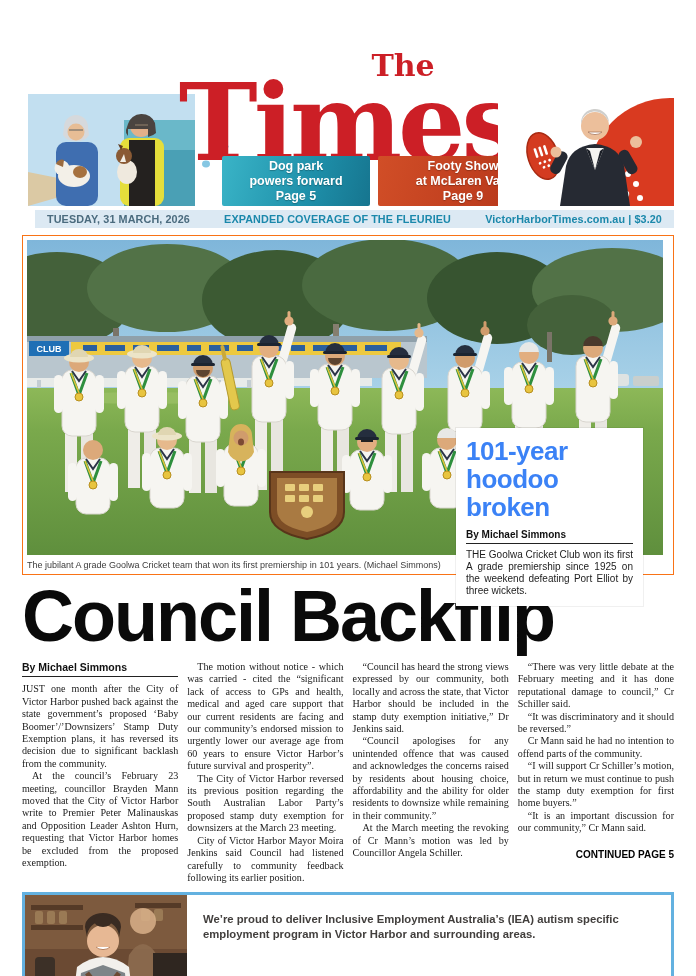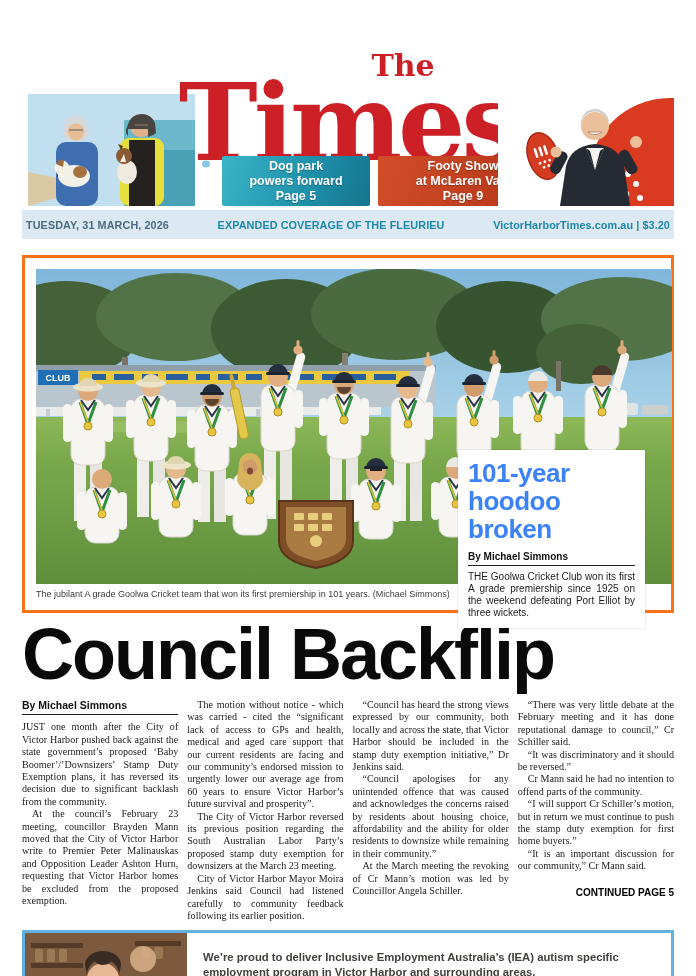--- a/index.html
+++ b/index.html
@@ -20,31 +20,31 @@
     border-radius:2px; text-shadow:0 1px 1px rgba(0,0,0,.25);margin-left:27px;
   }
   .teaser-left  { left:173px; width:148px; background:linear-gradient(105deg,#3ab4c7 0%, #1e8fa9 60%, #16758f 100%); }
   .teaser-right { left:329px; width:170px; background:linear-gradient(105deg,#d14e27 0%, #bd3а1c 55%, #b23318 100%); background:linear-gradient(105deg,#d14e27 0%, #b23318 100%); }
   .mast-photo-left  { position:absolute; left:6px;  bottom:0; width:167px; height:112px; }
   .mast-photo-right { position:absolute; right:0;  bottom:0; width:176px; height:112px; }
   .paws { position:absolute; left:176px; bottom:34px; width:34px; height:30px; }
 
   
   .datebar {
-    margin-top:4px; height:29px; background:#dce9f3;
+    margin-top:4px; height:18px; background:#dce9f3;
     display:flex; align-items:center; justify-content:space-between;
-    padding:0 4px; font-weight:bold; font-size:10.8px; letter-spacing:.1px;
+    padding:0 12px; font-weight:bold; font-size:10.8px; letter-spacing:.1px;margin-left:13px;
   }
   .d-left   { color:#4b6b7e; }
   .d-center { color:#1b88ab; }
   .d-right  { color:#1b88ab; }
 
   
   .photo-frame {
-    margin-top:16px; border:3px solid #f97316; padding:11px; position:relative; background:#fff;
+    margin-top:7px; border:1px solid #f97316; padding:4px; position:relative; background:#fff;
   }
   .photo-frame svg.lead { display:block; width:636px; height:315px; }
   .lead-caption { margin-top:5px; font-size:9px; color:#3c3c3c; }
   .overlay {
     position:absolute; left:433px; top:192px; width:187px;
     background:#fff; padding:9px 10px 9px; box-shadow:0 0 0 1px rgba(0,0,0,.06);
   }
   .overlay h2 { font-size:26px; line-height:28px; letter-spacing:-.5px; color:#3b82f6; font-weight:bold; }
   .overlay .byline {
     margin-top:8px; padding-bottom:3px; border-bottom:1.5px solid #222;

